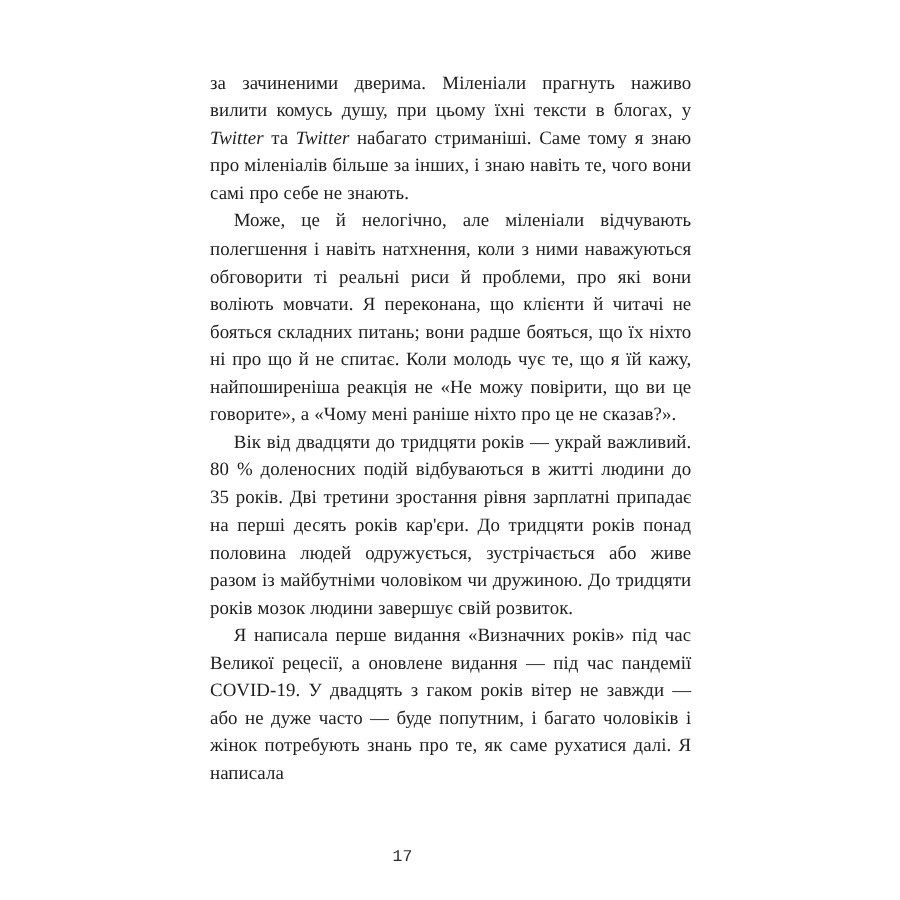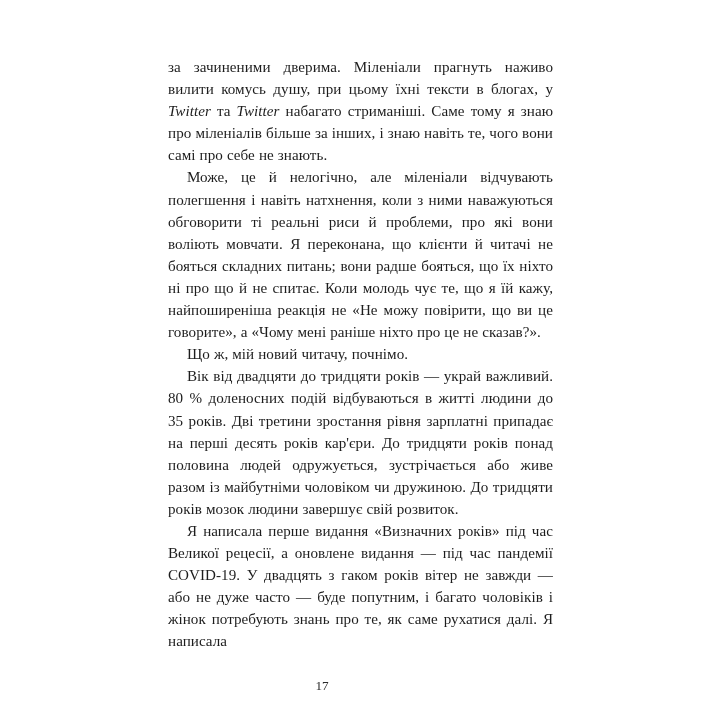--- a/index.html
+++ b/index.html
@@ -56,35 +56,34 @@
 
   .folio {
     position: absolute;
     left: 0;
     top: 678px;
     width: 644px;
     text-align: center;
     font-size: 13.2px;
     line-height: 16px;
     color: #2a2a2a;
-    font-family: Liberation Serif, serif;
+    font-family: Liberation Mono, monospace;
   }
 </style>
 </head>
 <body>
 
 <div class="page">
 
   <div class="text-block">
 
     <p class="para no-indent">за зачиненими дверима. Міленіали прагнуть наживо вилити комусь душу, при цьому їхні тексти в блогах, у <em>Twitter</em> та <em>Twitter</em> набагато стриманіші. Саме тому я знаю про міленіалів більше за інших, і знаю навіть те, чого вони самі про себе не знають.</p>
 
     <p class="para">Може, це й нелогічно, але міленіали відчувають полегшення і навіть натхнення, коли з ними наважуються обговорити ті реальні риси й проблеми, про які вони воліють мовчати. Я переконана, що клієнти й читачі не бояться складних питань; вони радше бояться, що їх ніхто ні про що й не спитає. Коли молодь чує те, що я їй кажу, найпоширеніша реакція не «Не можу повірити, що ви це говорите», а «Чому мені раніше ніхто про це не сказав?».</p>
 
-    <p class="para">Що ж, мій новий читачу, почнімо.</p>
 
     <p class="para">Вік від двадцяти до тридцяти років — украй важливий. 80 % доленосних подій відбуваються в житті людини до 35 років. Дві третини зростання рівня зарплатні припадає на перші десять років кар'єри. До тридцяти років понад половина людей одружується, зустрічається або живе разом із майбутніми чоловіком чи дружиною. До тридцяти років мозок людини завершує свій розвиток.</p>
 
 
     <p class="para">Я написала перше видання «Визначних років» під час Великої рецесії, а оновлене видання — під час пандемії COVID-19. У двадцять з гаком років вітер не завжди — або не дуже часто — буде попутним, і багато чоловіків і жінок потребують знань про те, як саме рухатися далі. Я написала</p>
 
   </div>
 
   <div class="folio">17</div>
 

